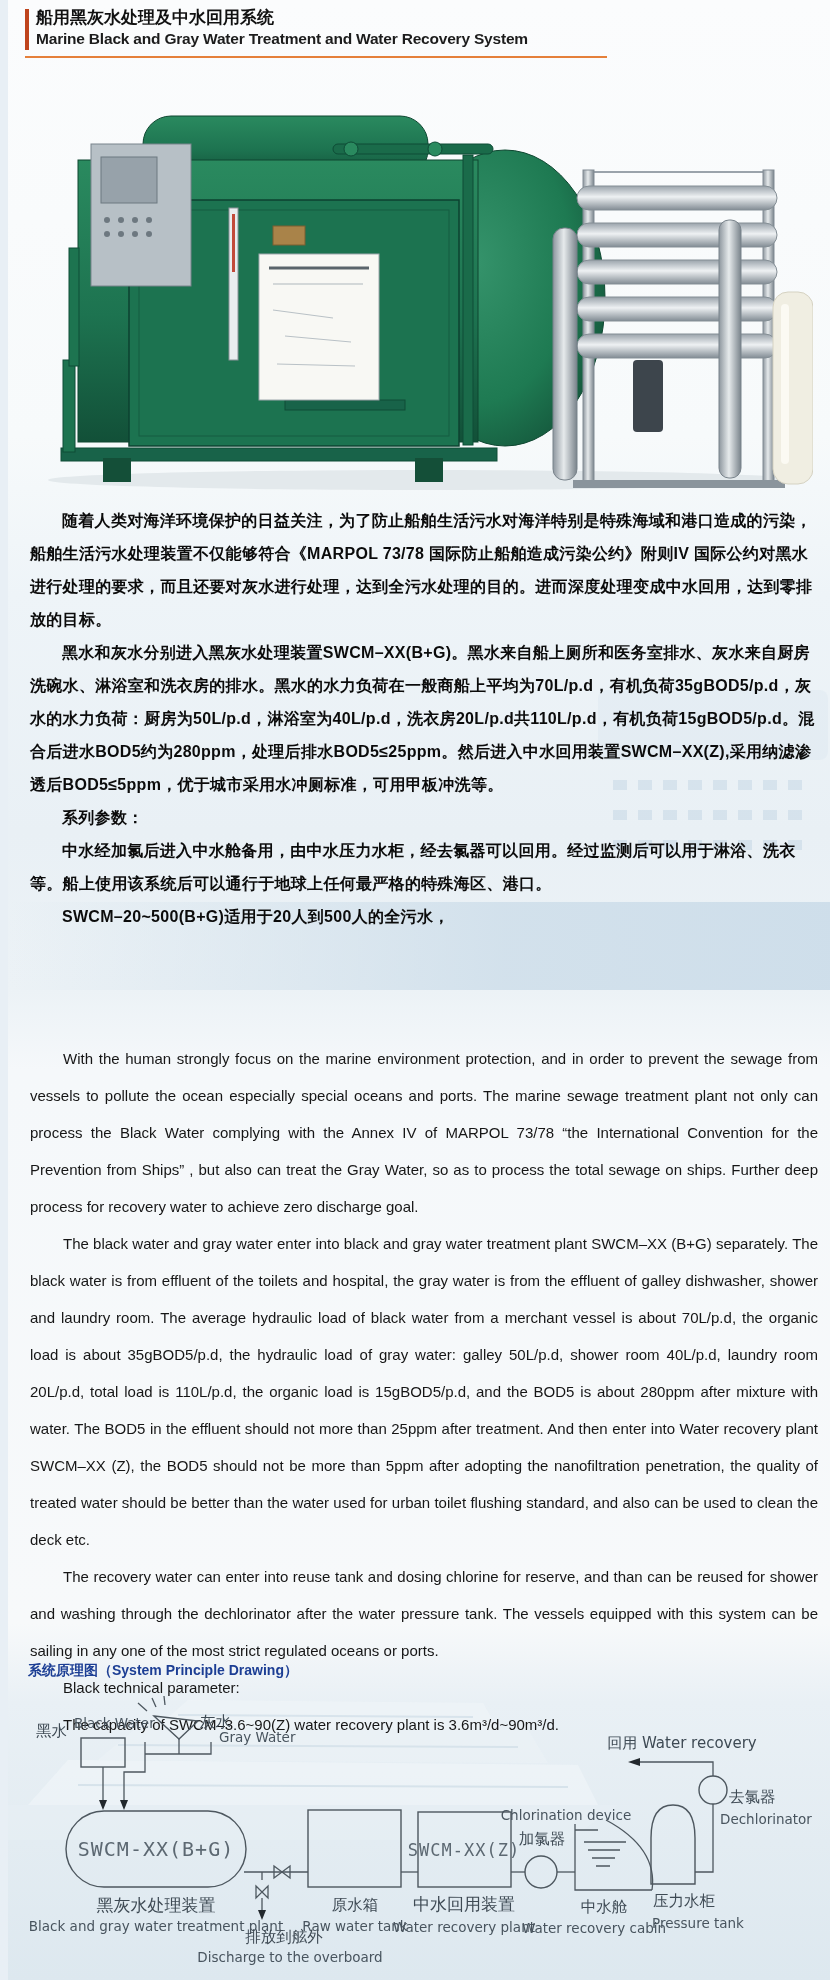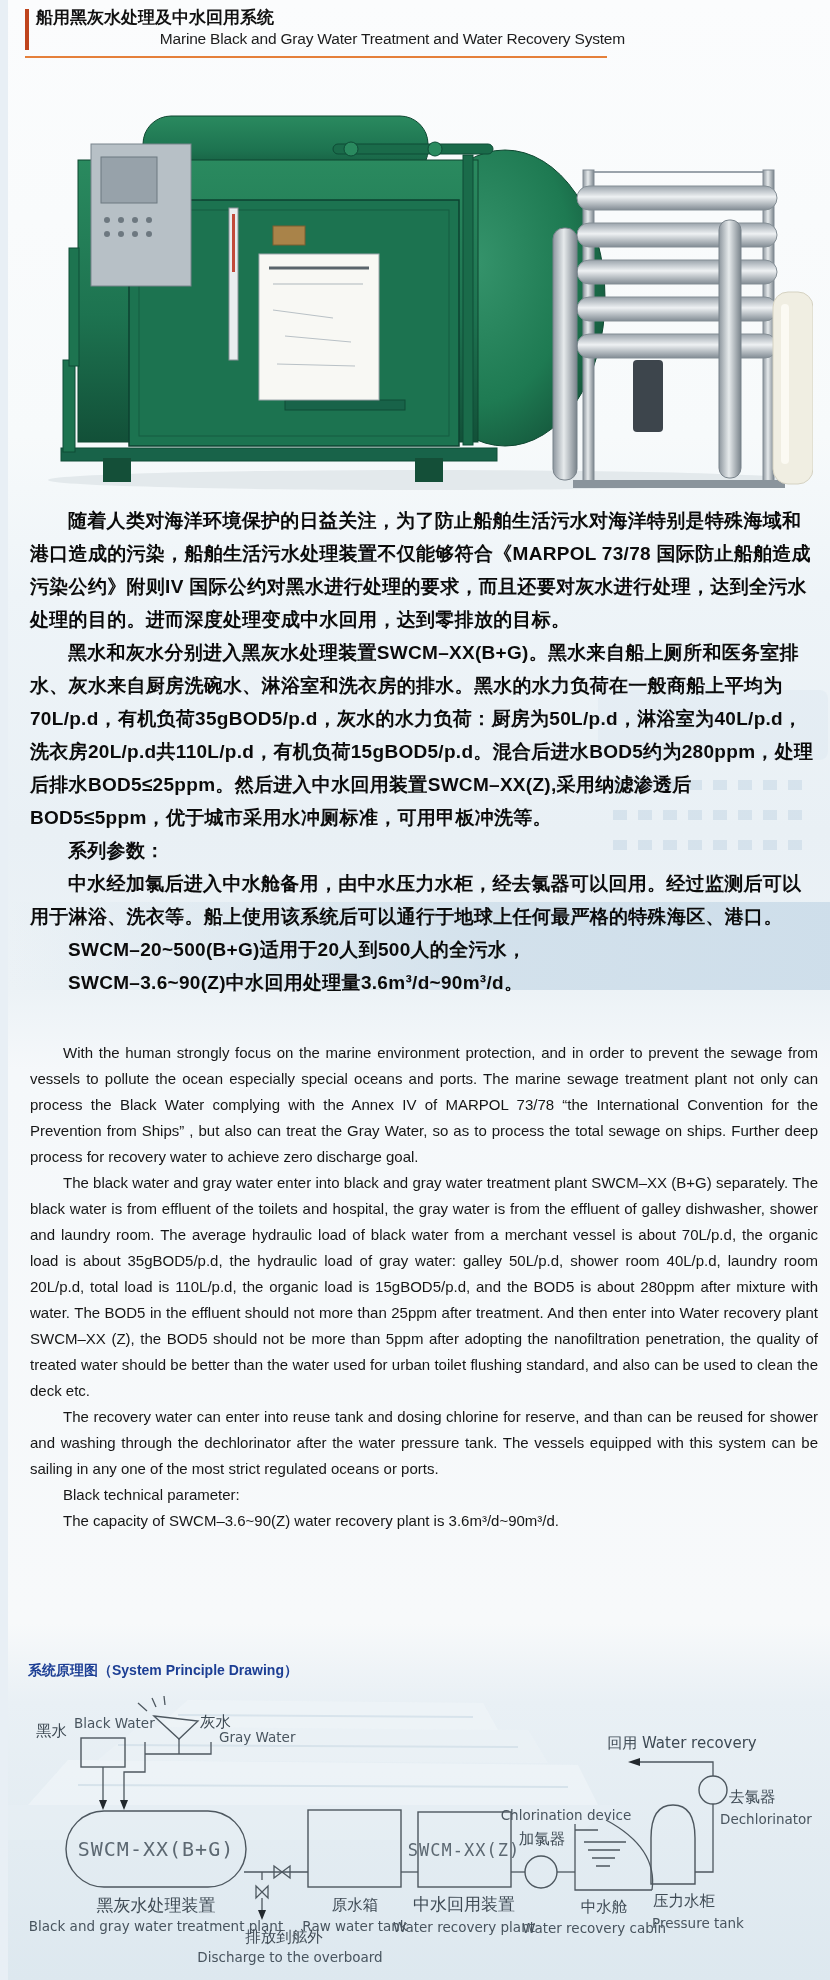--- a/index.html
+++ b/index.html
@@ -6,34 +6,34 @@
   .page{
     position:relative;width:830px;height:1980px;overflow:hidden;
     background:linear-gradient(180deg,#fbfcfd 0%,#f7fafb 22%,#eef4f8 30%,#e9f0f5 42%,#ecf2f6 50%,#f5f8fa 54%,#f7f9fa 82%,#e9f0f5 86%,#dde8ef 100%);
     font-family:"Liberation Sans",sans-serif;
     margin-left:8px;
   }
   
   .header{position:absolute;left:17px;top:7px;width:600px;}
   .header .bar{position:absolute;left:0;top:2px;width:4px;height:41px;background:#bf441d;}
   .header h1{margin:0 0 0 11px;font-size:17px;line-height:21px;font-weight:bold;color:#111;}
-  .header h2{margin:0 0 0 11px;font-size:15.5px;line-height:21px;font-weight:normal;color:#1c1c1c;letter-spacing:-0.2px;text-align:right;}
+  .header h2{margin:0 0 0 11px;font-size:15.5px;line-height:21px;font-weight:bold;color:#1c1c1c;letter-spacing:-0.2px;}
   .header .underline{position:absolute;left:0;top:49px;width:582px;height:2px;background:#e5803a;}
   
   .sea-band{position:absolute;left:0;top:902px;width:830px;height:88px;
     background:linear-gradient(90deg,rgba(213,227,237,0) 0%,rgba(213,227,237,.55) 30%,rgba(206,222,234,.85) 60%,rgba(203,220,233,.9) 100%);}
   .ship-art-top{position:absolute;right:0;top:600px;opacity:.20;}
   .ship-art-bottom{position:absolute;left:0;top:1645px;opacity:.45;}
   
   .photo{position:absolute;left:25px;top:60px;}
   
   .zh{position:absolute;left:22px;top:504px;width:788px;}
-  .zh p{margin:0;font-size:19px;line-height:33px;text-indent:2em;color:#0b0b0b;font-weight:600;letter-spacing:.3px;}
+  .zh p{margin:0;font-size:16px;line-height:33px;text-indent:2em;color:#0b0b0b;font-weight:600;letter-spacing:.3px;}
   .en{position:absolute;left:22px;top:1040px;width:788px;}
-  .en p{margin:0;font-size:15px;line-height:26px;text-indent:2.2em;color:#161616;text-align:justify;}
+  .en p{margin:0;font-size:15px;line-height:37px;text-indent:2.2em;color:#161616;text-align:justify;}
   .principle-heading{position:absolute;left:20px;top:1662px;margin:0;font-size:14px;font-weight:bold;color:#1c3e94;}
   
   .diagram{position:absolute;left:0;top:1692px;}
   .diagram .pipe{stroke:#4d575f;stroke-width:1.3;fill:none;}
   .diagram .node{stroke:#4d575f;stroke-width:1.4;fill:none;}
   .diagram .lblzh{font-size:15.5px;fill:#3e4a54;font-family:"DejaVu Sans",sans-serif;}
   .diagram .lblen{font-size:13.5px;fill:#48545e;font-family:"DejaVu Sans",sans-serif;}
   .diagram .code{font-size:20px;letter-spacing:1px;fill:#5c6872;font-family:"DejaVu Sans Mono",monospace;}
   .diagram .arrow{fill:#22282d;stroke:none;}
 </style>
@@ -189,21 +189,20 @@
       <rect x="748" y="244" width="8" height="160" rx="4" fill="#fbfaf3"></rect>
     </g>
   </svg>
 
   <div class="zh">
     <p>随着人类对海洋环境保护的日益关注，为了防止船舶生活污水对海洋特别是特殊海域和港口造成的污染，船舶生活污水处理装置不仅能够符合《MARPOL 73/78 国际防止船舶造成污染公约》附则IV 国际公约对黑水进行处理的要求，而且还要对灰水进行处理，达到全污水处理的目的。进而深度处理变成中水回用，达到零排放的目标。</p>
     <p>黑水和灰水分别进入黑灰水处理装置SWCM–XX(B+G)。黑水来自船上厕所和医务室排水、灰水来自厨房洗碗水、淋浴室和洗衣房的排水。黑水的水力负荷在一般商船上平均为70L/p.d，有机负荷35gBOD5/p.d，灰水的水力负荷：厨房为50L/p.d，淋浴室为40L/p.d，洗衣房20L/p.d共110L/p.d，有机负荷15gBOD5/p.d。混合后进水BOD5约为280ppm，处理后排水BOD5≤25ppm。然后进入中水回用装置SWCM–XX(Z),采用纳滤渗透后BOD5≤5ppm，优于城市采用水冲厕标准，可用甲板冲洗等。</p>
     <p>系列参数：</p>
     <p>中水经加氯后进入中水舱备用，由中水压力水柜，经去氯器可以回用。经过监测后可以用于淋浴、洗衣等。船上使用该系统后可以通行于地球上任何最严格的特殊海区、港口。</p>
     <p>SWCM–20~500(B+G)适用于20人到500人的全污水，</p>
-    <p>SWCM–3.6~90(Z)中水回用处理量3.6m³/d~90m³/d。</p>
   </div>
 
   <div class="en">
     <p>With the human strongly focus on the marine environment protection, and in order to prevent the sewage from vessels to pollute the ocean especially special oceans and ports. The marine sewage treatment plant not only can process the Black Water complying with the Annex IV of MARPOL 73/78  “the International Convention for the Prevention from Ships” , but also can treat the Gray Water, so as to process the total sewage on ships. Further deep process for recovery water to achieve zero discharge goal.</p>
     <p>The black water and gray water enter into black and gray water treatment plant SWCM–XX (B+G) separately. The black water is from effluent of the toilets and hospital, the gray water is from the effluent of galley dishwasher, shower and laundry room. The average hydraulic load of black water from a merchant vessel is about 70L/p.d, the organic load is about 35gBOD5/p.d, the hydraulic load of gray water: galley 50L/p.d, shower room 40L/p.d, laundry room 20L/p.d, total load is 110L/p.d, the organic load is 15gBOD5/p.d, and the BOD5 is about 280ppm after mixture with water. The BOD5 in the effluent should not more than 25ppm after treatment. And then enter into Water recovery plant SWCM–XX (Z), the BOD5 should not be more than 5ppm after adopting the nanofiltration penetration, the quality of treated water should be better than the water used for urban toilet flushing standard, and also can be used to clean the deck etc.</p>
     <p>The recovery water can enter into reuse tank and dosing chlorine for reserve, and than can be reused for shower and washing through the dechlorinator after the water pressure tank. The vessels equipped with this system can be sailing in any one of the most strict regulated oceans or ports.</p>
     <p>Black technical parameter:</p>
     <p>The capacity of SWCM–3.6~90(Z) water recovery plant is 3.6m³/d~90m³/d.</p>
   </div>
 

